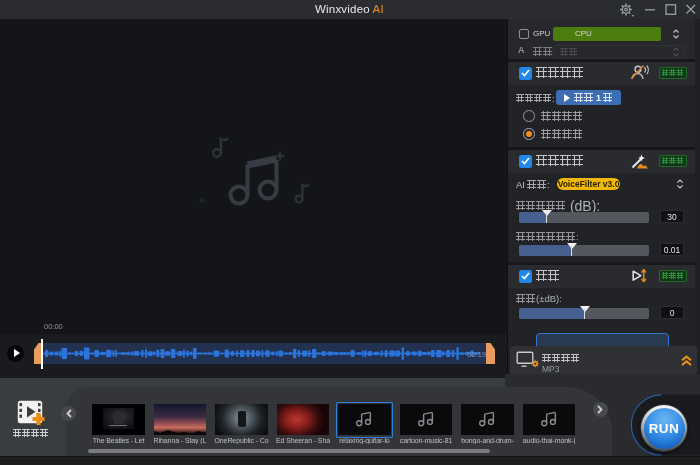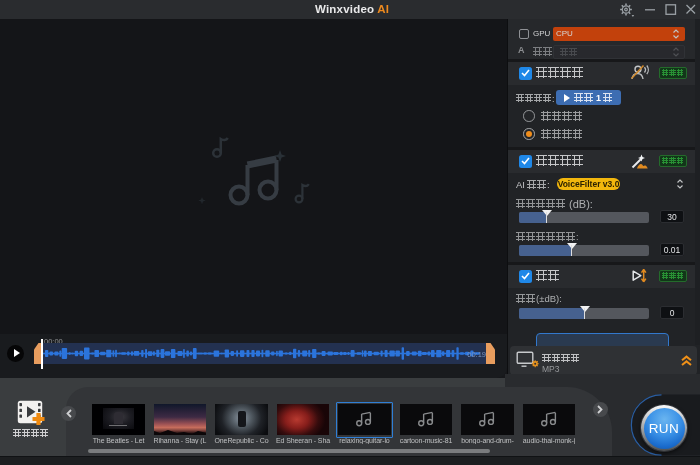--- a/index.html
+++ b/index.html
@@ -15,21 +15,21 @@
 .badge{width:28px;height:12px;background:#123619;border:1px solid #246b2b;border-radius:2px;display:flex;align-items:center;justify-content:center;color:#2ea53a}
 .vbox{width:24px;height:13px;background:#0e1013;border:1px solid #2b2d31;border-radius:2px;color:#e4e5e7;font-size:8.5px;display:flex;align-items:center;justify-content:center}
 .chk{width:13px;height:13px;background:#1f88e8;border-radius:2.5px}
 .tri{width:0;height:0;border-top:6px solid #f2f2f2;border-left:5px solid transparent;border-right:5px solid transparent}
 .hline{width:1.4px;height:11px;background:#dedede}
 .track{width:130px;height:11px;background:#54575d;border-radius:2px}
 .fill{height:11px;background:#46618f;border-radius:2px 0 0 2px}
 </style></head><body>
 
 <div class="ab" style="left:0;top:0;width:700px;height:19px;background:#2a2c2f"></div>
-<div class="ab" style="left:315px;top:2.5px;font-size:11.5px;font-weight:bold;color:#e9e9ea;letter-spacing:.2px">Winxvideo <span style="color:#ee8a1e">AI</span></div>
+<div class="ab" style="left:315px;top:2.5px;font-size:11.5px;font-weight:normal;color:#e9e9ea;letter-spacing:.2px">Winxvideo <span style="color:#ee8a1e">AI</span></div>
 <svg class="ab" style="left:618px;top:2px" width="80" height="16" viewBox="0 0 80 16" fill="none" stroke="#9aa0a5" stroke-width="1.2">
  <circle cx="8" cy="7.5" r="3.7"></circle>
     <circle cx="8" cy="7.5" r="1.3"></circle>
  <g stroke-width="1.6">
       <path d="M8 1.6v1.9M8 11.5v1.9M2.1 7.5h1.9M12 7.5h1.9M3.8 3.3l1.4 1.4M10.8 10.3l1.4 1.4M12.2 3.3l-1.4 1.4M5.2 10.3l-1.4 1.4"></path>
     </g>
  <path d="M13.6 13l2.6 0-1.3 2z" fill="#9aa0a5" stroke="none"></path>
  <path d="M27 7.8h10" stroke-width="1.3"></path>
  <rect x="48" y="2.8" width="9.5" height="9.5" stroke-width="1.3"></rect>
  <path d="M68.5 3 77 11.5M77 3 68.5 11.5" stroke-width="1.3"></path>
@@ -51,21 +51,21 @@
   <circle cx="106" cy="71" r="3.4"></circle>
   <path d="M109.4 71V57c2.3 1.4 5 1.4 6.4-.9"></path>
  </g>
  <path d="M87 22l1.6 4.4L93 28l-4.4 1.6L87 34l-1.6-4.4L81 28l4.4-1.6z" fill="#293036"></path>
  <path d="M9 69l1 2.6 2.6 1-2.6 1-1 2.6-1-2.6-2.6-1 2.6-1z" fill="#22272c"></path>
 </svg>
 
 <div class="ab" style="left:0;top:334px;width:507px;height:44px;background:#191b1e;border-bottom-right-radius:10px"></div>
 <div class="ab" style="left:7px;top:344.5px;width:17px;height:17px;border-radius:50%;background:#060607"></div>
 <div class="ab" style="left:13.8px;top:348.7px;width:0;height:0;border-left:6.5px solid #fff;border-top:4.3px solid transparent;border-bottom:4.3px solid transparent"></div>
-<div class="ab" style="left:44px;top:337px;font-size:7.5px;color:#8e9093">00:00</div>
+<div class="ab" style="left:44px;top:322px;font-size:7.5px;color:#8e9093">00:00</div>
 <svg class="ab" style="left:42px;top:343px" width="444" height="21" viewBox="0 0 444 21">
  <rect width="444" height="21" fill="#233150"></rect>
  <rect y="9.7" width="438" height="1.6" fill="#2b74dc"></rect>
  <g fill="#2b74dc">
       <rect x="3.0" y="6.9" width="3.3" height="7.2" rx="0.8"></rect>
       <rect x="7.5" y="8.4" width="3.5" height="4.2" rx="0.8"></rect>
       <rect x="12.4" y="8.6" width="4.0" height="3.9" rx="0.8"></rect>
       <rect x="17.4" y="7.4" width="1.9" height="6.3" rx="0.8"></rect>
       <rect x="19.7" y="5.0" width="5.4" height="10.9" rx="0.8"></rect>
       <rect x="26.6" y="9.2" width="2.1" height="2.6" rx="0.8"></rect>
@@ -163,21 +163,21 @@
 <svg class="ab" style="left:486px;top:343px" width="9" height="21">
     <polygon points="0,0 4.5,0 9,6.5 9,21 0,21" fill="#e89d5e"></polygon>
   </svg>
 <div class="ab" style="left:41.4px;top:339px;width:1.8px;height:29.5px;background:#fff"></div>
 
 <div class="ab" style="left:507px;top:19px;width:193px;height:357px;background:#212326;border-left:1px solid #0d0e10"></div>
 <div id="rp" class="ab" style="left:508px;top:19px;width:192px;height:357px">
  <div class="ab" style="left:0;top:0;width:192px;height:40px;background:#26282b"></div>
  <div class="ab" style="left:10.5px;top:10px;width:10px;height:10px;border:1px solid #8f9195;border-radius:2px"></div>
  <div class="ab" style="left:25px;top:9.5px;font-size:8px;color:#d4d5d6">GPU</div>
- <div class="ab" style="left:45px;top:7.5px;width:132px;height:14px;background:#c2410c;border-radius:2px;color:#d6d7d8;font-size:8px;line-height:14px;padding-left:3px">CPU</div>
+ <div class="ab" style="left:45px;top:7.5px;width:108px;height:14px;background:#4d7c0f;border-radius:2px;color:#d6d7d8;font-size:8px;line-height:14px;padding-left:22px">CPU</div>
  <svg class="ab" style="left:164px;top:9.5px" width="8" height="10" viewBox="0 0 8 10" stroke="#c0c2c4" fill="none" stroke-width="1.2">
       <path d="M1.5 3.5L4 1l2.5 2.5M1.5 6.5L4 9l2.5-2.5"></path>
     </svg>
  <div class="ab" style="left:10px;top:26px;width:11px;height:10px;color:#8b8d90;font-size:9px;font-weight:bold">A</div>
  <div class="ab" style="left:25px;top:25.5px;height:14px;color:#8f9194;display:flex;align-items:center">
       <span class="zh" style="--s:9px">
         <i></i>
         <i></i>
         <i></i>
       </span>
@@ -289,21 +289,21 @@
       <path d="M1.5 3.5L4 1l2.5 2.5M1.5 6.5L4 9l2.5-2.5"></path>
     </svg>
  <div class="ab" style="left:8px;top:178.5px;color:#aeb0b2;display:flex;align-items:center">
       <span class="zh" style="--s:9px">
         <i></i>
         <i></i>
         <i></i>
         <i></i>
         <i></i>
       </span>
-      <span style="font-size:11px">&nbsp;(dB):</span>
+      <span style="font-size:14px">&nbsp;(dB):</span>
     </div>
  <div class="track ab" style="left:10.5px;top:193px"></div>
  <div class="fill ab" style="left:10.5px;top:193px;width:28px"></div>
  <div class="tri ab" style="left:33.5px;top:191px"></div>
  <div class="hline ab" style="left:38px;top:193px"></div>
  <div class="vbox ab" style="left:152px;top:191px">30</div>
  <div class="ab" style="left:8px;top:212.5px;color:#aeb0b2;display:flex;align-items:center">
       <span class="zh" style="--s:9px">
         <i></i>
         <i></i>
@@ -466,14 +466,14 @@
   </div>
 <div class="ab" style="left:518.0px;top:436.5px;width:62px;text-align:center;font-size:7px;color:#bfc0c2;white-space:nowrap;letter-spacing:-.1px;overflow:hidden">audio-thai-monk-j</div>
 <div class="ab" style="left:336px;top:401.5px;width:57px;height:36px;border:1.5px solid #2f7fd6;border-radius:1px"></div>
 <div class="ab" style="left:88px;top:449px;width:402px;height:3.5px;background:#7a7c7e;border-radius:2px"></div>
 
 <svg class="ab" style="left:620px;top:385px" width="80" height="80" viewBox="0 0 80 80">
  <path d="M41 9.5 A 30.5 30.5 0 0 0 41 70.5 L 80 70.5 L 80 9.5 Z" fill="#191b1e"></path>
  <path d="M41.5 9.8 A 30.2 30.2 0 0 0 41.5 70.2" fill="none" stroke="#2a5da0" stroke-width="1.3"></path>
 </svg>
 <div class="ab" style="left:641px;top:405px;width:46px;height:46px;border-radius:50%;background:linear-gradient(180deg,#fafafa,#9a9da0 55%,#4e5154);box-shadow:0 0 0 1px #313337,0 2px 4px rgba(0,0,0,.7)"></div>
-<div class="ab" style="left:643.5px;top:407.5px;width:41px;height:41px;border-radius:50%;background:radial-gradient(circle at 50% 28%,#6ab5f0 0%,#3990e6 45%,#1a6bcc 75%,#0d4f9e 100%);display:flex;align-items:center;justify-content:center;color:#fff;font-size:13.5px;font-weight:normal;letter-spacing:.5px">RUN</div>
+<div class="ab" style="left:643.5px;top:407.5px;width:41px;height:41px;border-radius:50%;background:radial-gradient(circle at 50% 28%,#6ab5f0 0%,#3990e6 45%,#1a6bcc 75%,#0d4f9e 100%);display:flex;align-items:center;justify-content:center;color:#fff;font-size:13.5px;font-weight:bold;letter-spacing:.5px">RUN</div>
 <div class="ab" style="left:0;top:455.5px;width:700px;height:9.5px;background:#1c1e20;border-top:1px solid #101214"></div>
 
 </body></html>

